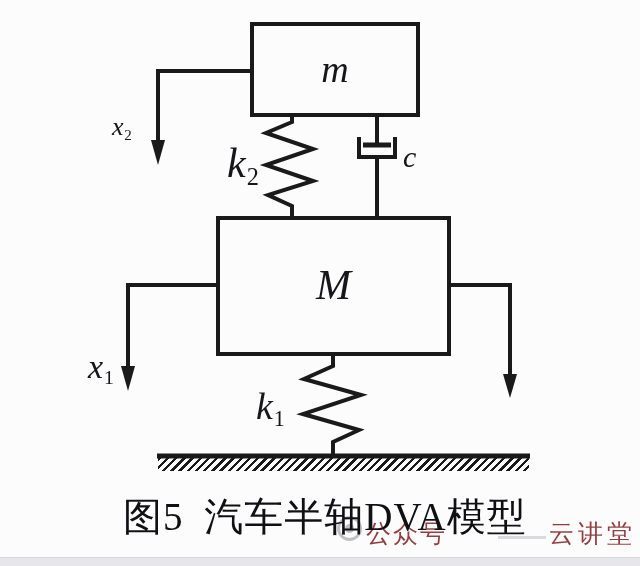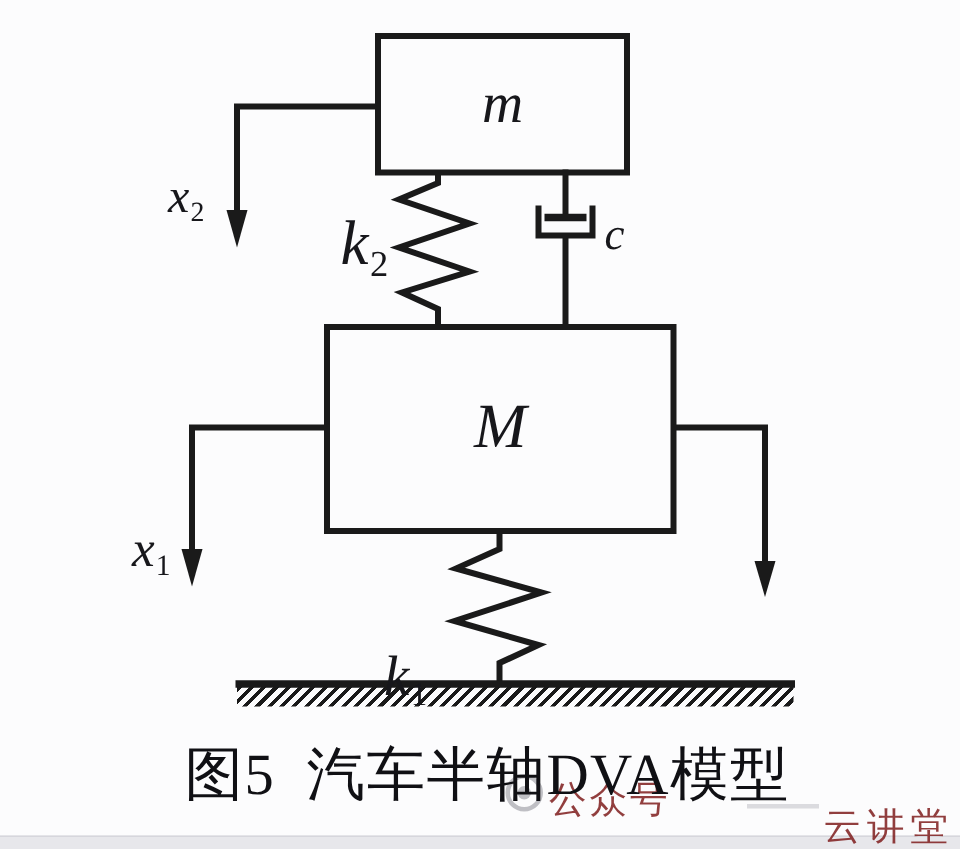--- a/index.html
+++ b/index.html
@@ -95,35 +95,35 @@
   </div>
 
   <div class="lbl" style="left:227px;top:142px;font-size:42px;">
     <span>k</span><sub>2</sub>
   </div>
 
   <div class="lbl" style="left:403px;top:142px;font-size:30px;">
     <span>c</span>
   </div>
 
-  <div class="lbl" style="left:112px;top:114px;font-size:32px;">
+  <div class="lbl" style="left:112px;top:114px;font-size:26px;">
     <span>x</span><sub>2</sub>
   </div>
 
   <div class="lbl" style="left:88px;top:350px;font-size:34px;text-align:right;">
     <span>x</span><sub>1</sub>
   </div>
 
-  <div class="lbl" style="left:256px;top:387px;font-size:38px;margin-top:45px;">
+  <div class="lbl" style="left:256px;top:387px;font-size:38px;">
     <span>k</span><sub>1</sub>
   </div>
 
 
   <div class="wm-logo"></div>
   <div class="wm-text" style="left:366px;top:521px;letter-spacing:2px;">公众号</div>
   <div class="wm-remnant"></div>
-  <div class="wm-text" style="left:549px;top:539px;letter-spacing:4px;">云讲堂</div>
+  <div class="wm-text" style="left:549px;top:521px;letter-spacing:4px;">云讲堂</div>
 
   <div class="caption">图5 汽车半轴DVA模型</div>
 
   <div class="bottom-band"></div>
 
 </div>
 
 </body></html>

